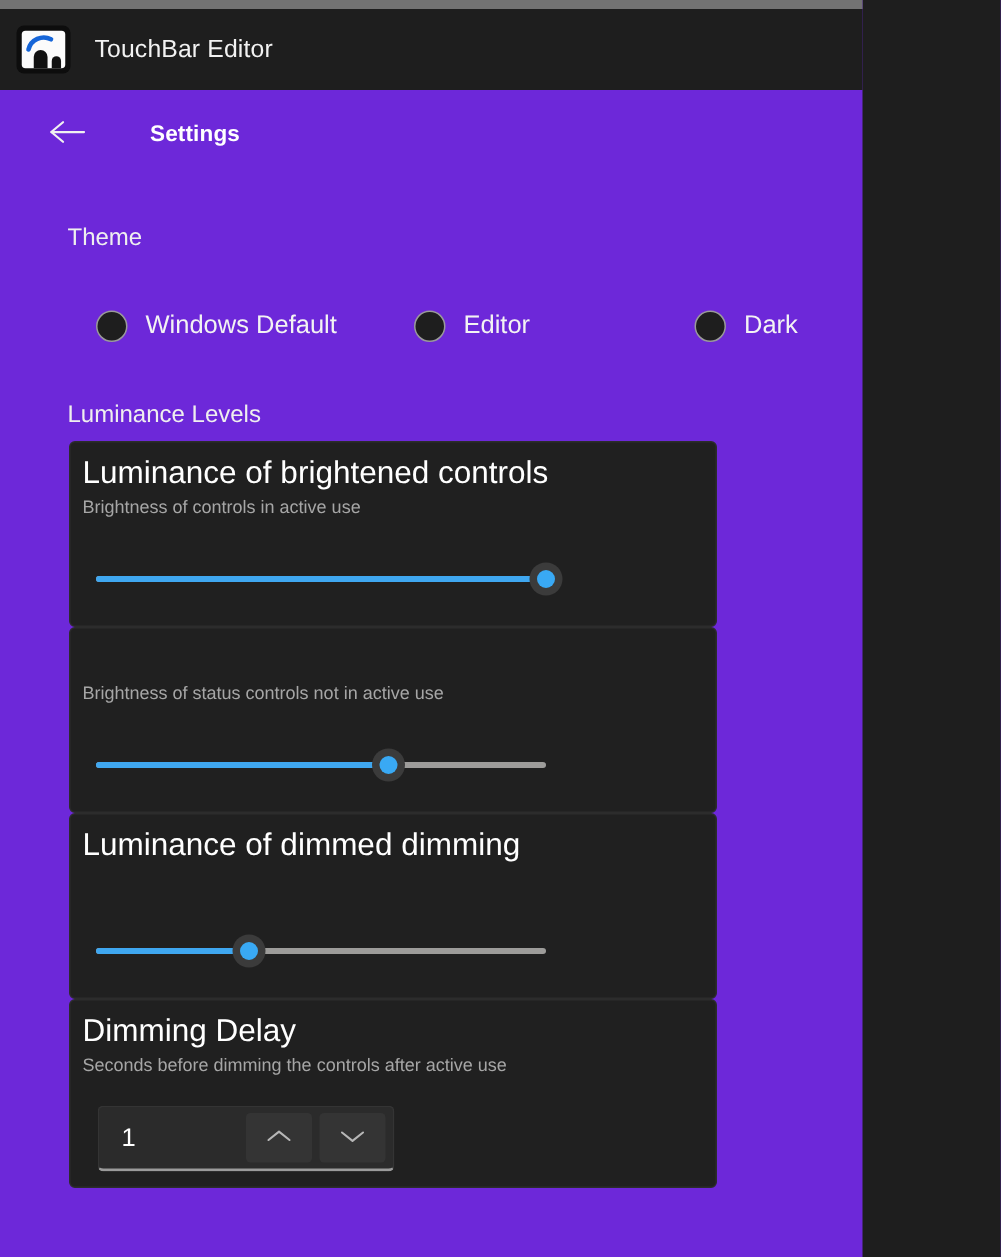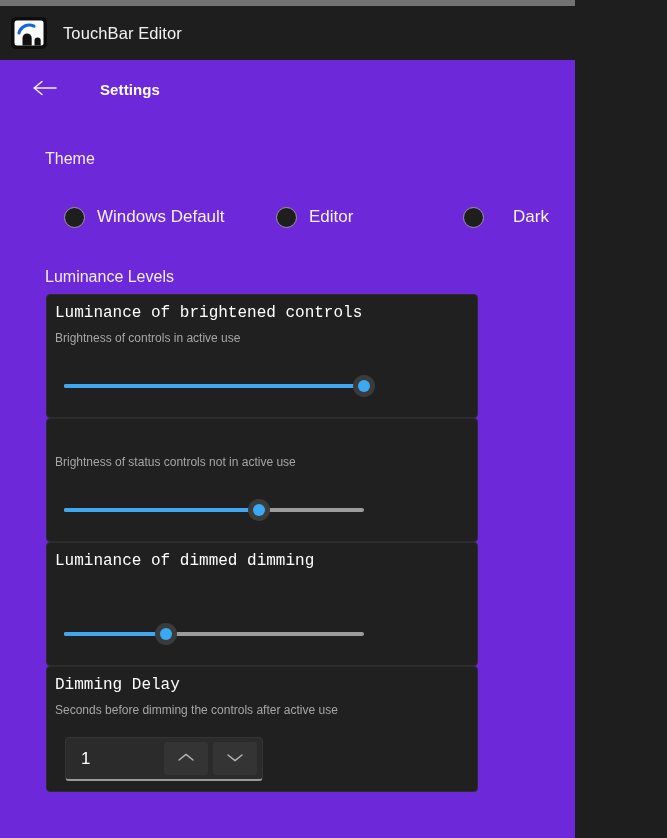--- a/index.html
+++ b/index.html
@@ -143,24 +143,23 @@
     width: 432px;
     background: #202020;
     border: 1px solid #2c2c2c;
     box-sizing: border-box;
     border-radius: 4px;
   }
   .card-title {
     position: absolute;
     left: 8px;
     top: 9px;
-    font-size: 16px;
+    font-size: 21px;
     color: #ffffff;
     white-space: nowrap;
-    font-family: Liberation Mono, monospace;
   }
   .card-subtitle {
     position: absolute;
     left: 8px;
     top: 36px;
     font-size: 12px;
     color: #a6a6a6;
     white-space: nowrap;
   }
 
@@ -285,21 +284,21 @@
 
     <div id="theme-radio-group">
         <div class="radio-option" style="left: 19px; text-align: right;">
           <div class="radio-circle"></div>
           <div class="radio-label">Windows Default</div>
         </div>
         <div class="radio-option" style="left: 231px;">
           <div class="radio-circle"></div>
           <div class="radio-label">Editor</div>
         </div>
-        <div class="radio-option" style="left: 418px; gap: 17px;">
+        <div class="radio-option" style="left: 418px;">
           <div class="radio-circle"></div>
           <div class="radio-label">Dark</div>
         </div>
       </div>
 
     <div class="section-header" id="luminance-header">Luminance Levels</div>
 
     <div id="cards-container">
         <div class="card" style="top: 168px; height: 124px;">
           <div class="card-title">Luminance of brightened controls</div>

